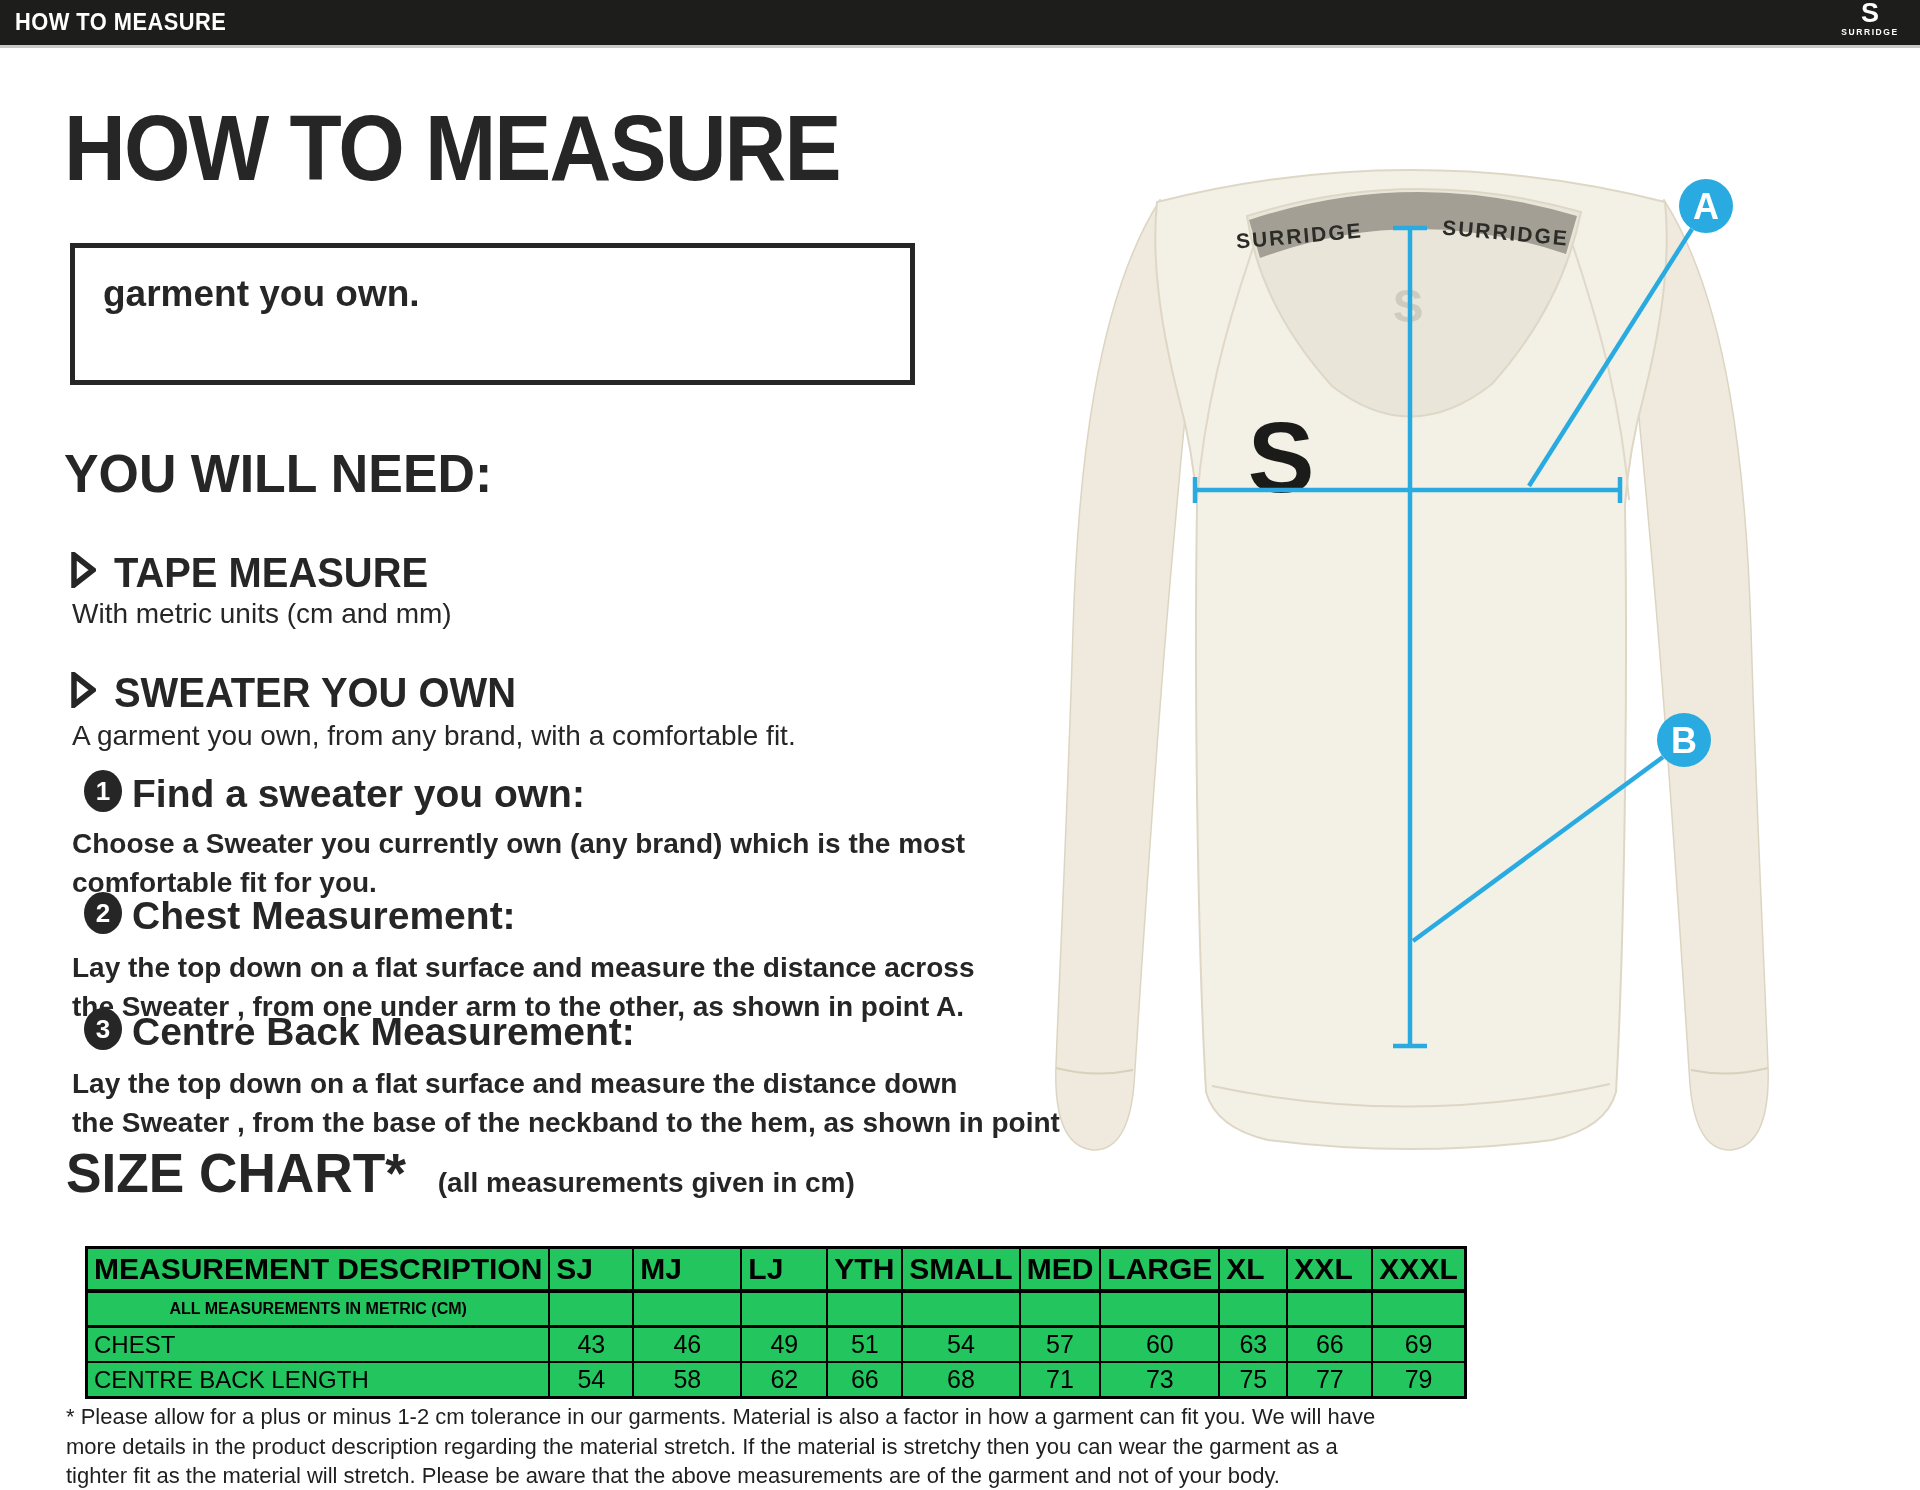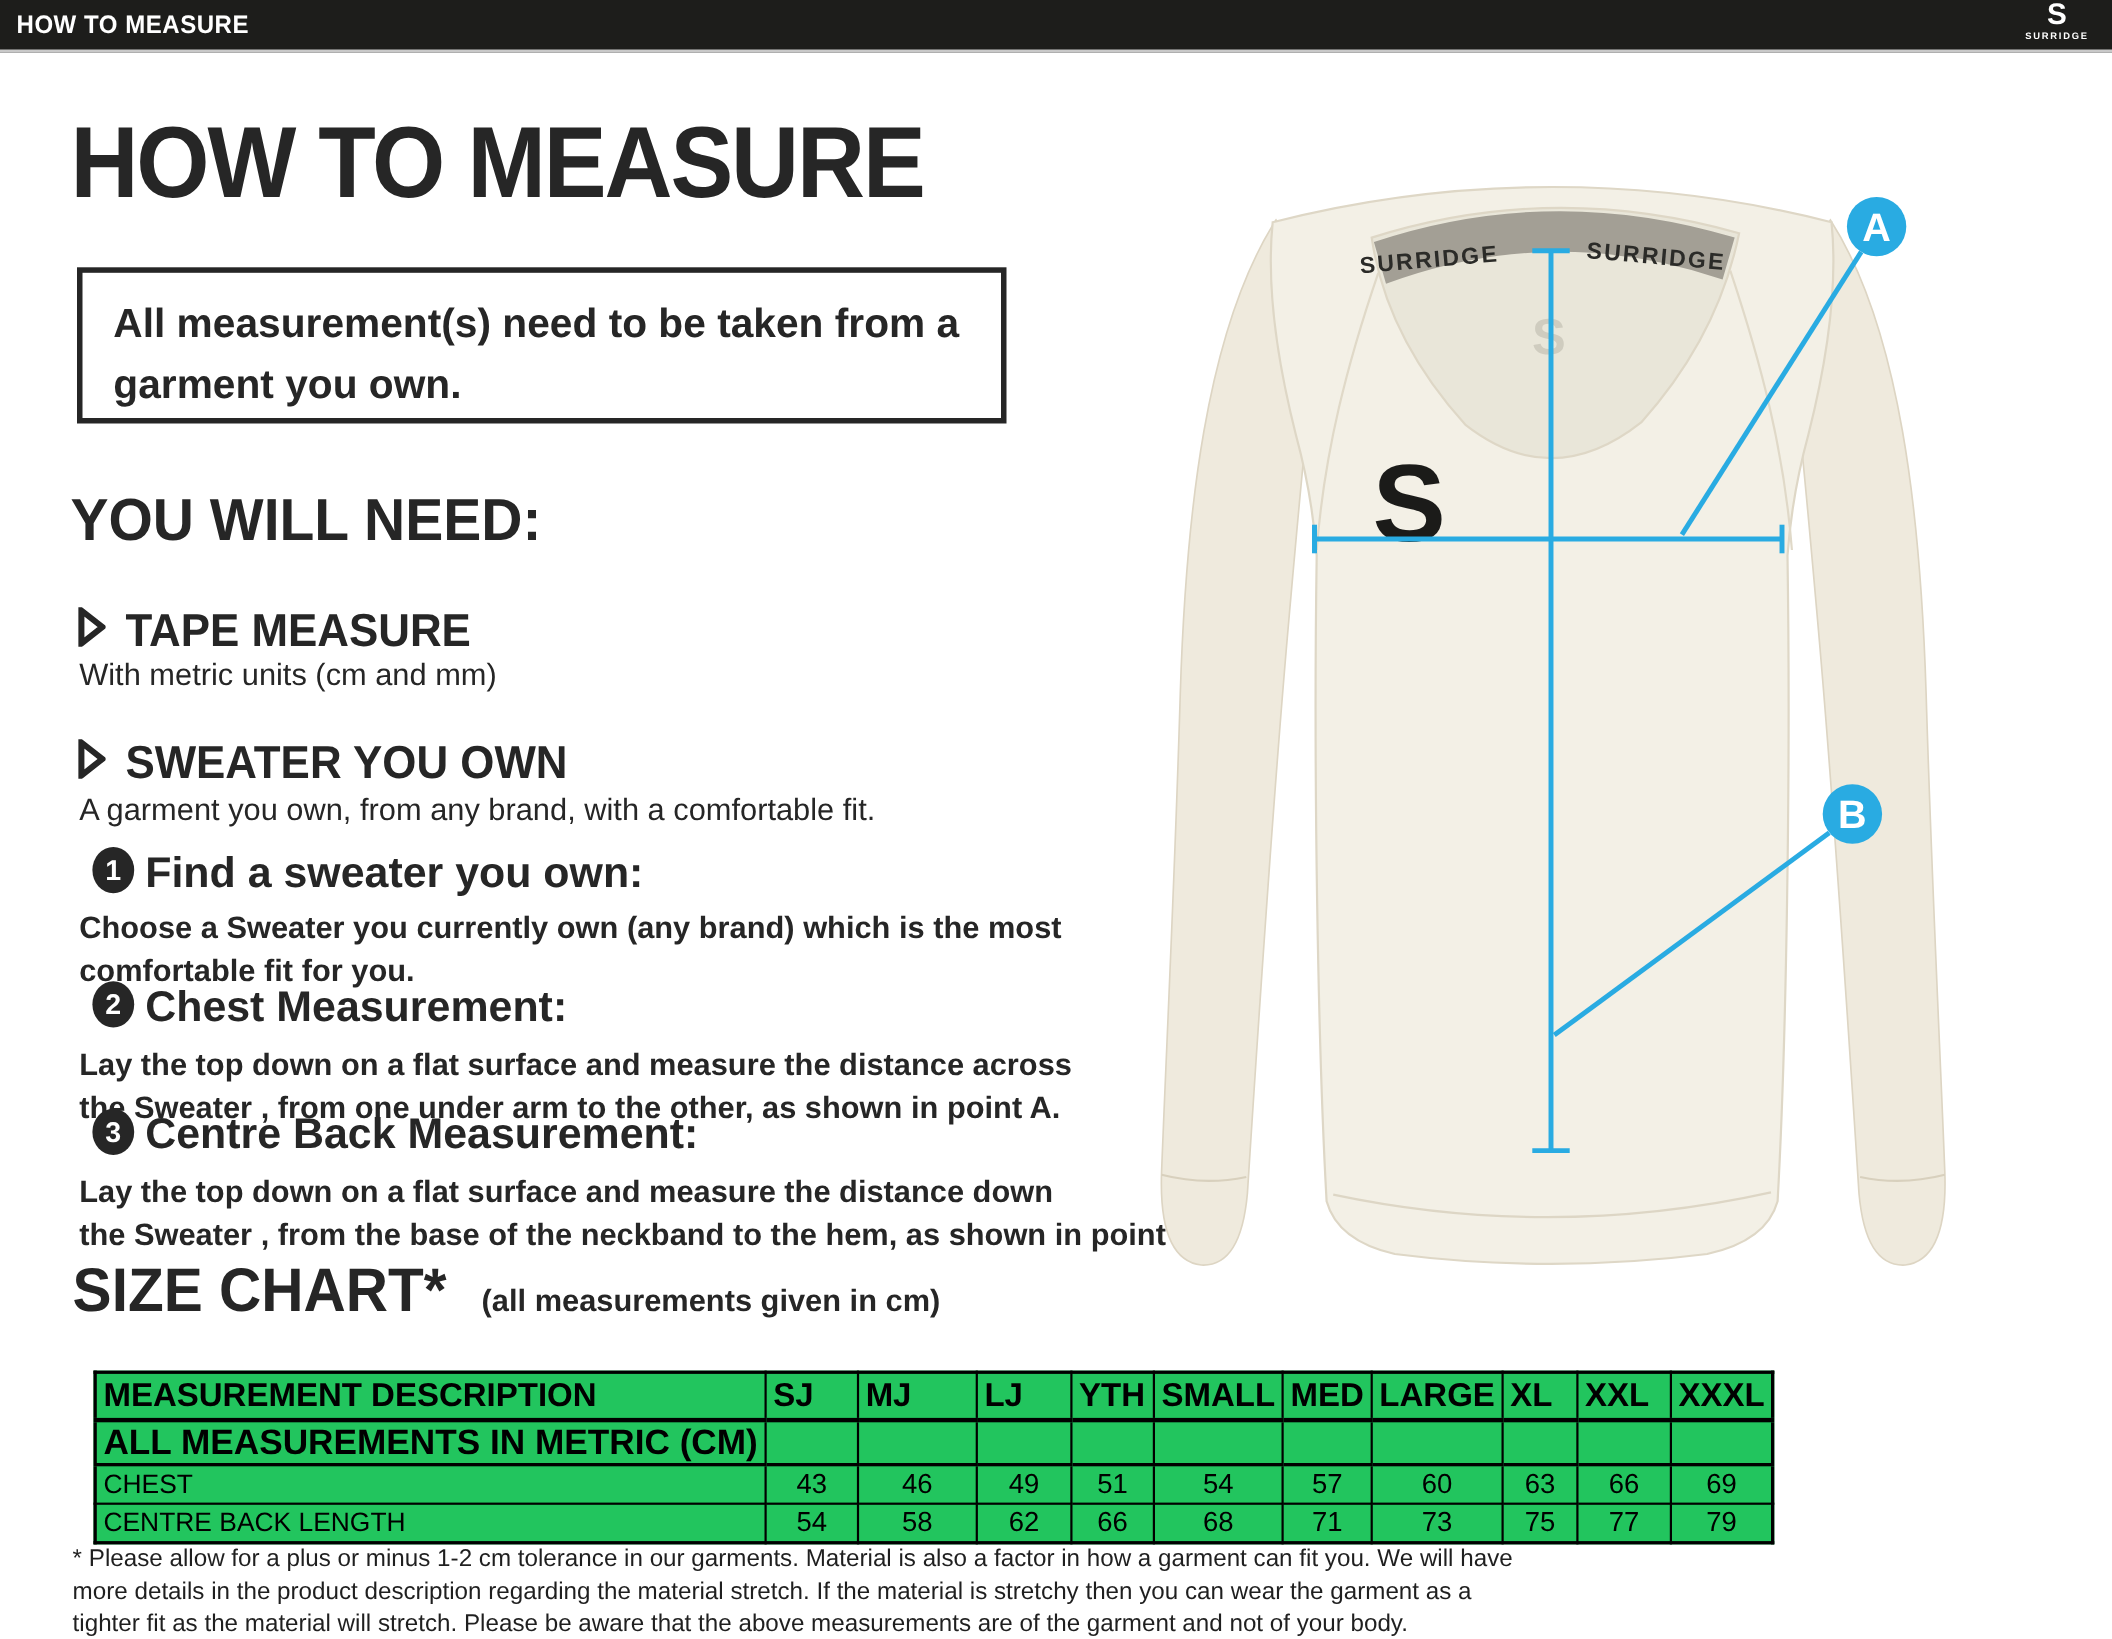--- a/index.html
+++ b/index.html
@@ -30,21 +30,21 @@
   .step-title{font-size:39px;font-weight:bold;white-space:nowrap;}
   .step-line{font-size:28px;font-weight:bold;line-height:39px;white-space:nowrap;}
   .sc-head{left:66px;top:1140px;display:flex;align-items:baseline;gap:14px;white-space:nowrap;}
   .sc-main{font-size:56px;font-weight:bold;transform:scaleX(.95);transform-origin:left bottom;}
   .sc-sub{font-size:28px;font-weight:bold;}
   
   .size-table{left:85px;top:1246px;border-collapse:collapse;table-layout:fixed;background:#22c55e;}
   .size-table td{border:2px solid #000;padding:0 6px;overflow:hidden;white-space:nowrap;color:#000;}
   .size-table tr.hdr td{font-size:30px;font-weight:bold;height:40px;text-align:left;border-bottom:4px solid #000;}
   .size-table tr.hdr td:first-child{text-align:left;}
-  .size-table tr.note td{font-size:32px;font-weight:bold;height:32px;text-align:right;border-bottom:3px solid #000;}
+  .size-table tr.note td{font-size:16px;font-weight:bold;height:32px;text-align:center;border-bottom:3px solid #000;}
   .size-table tr.data td{font-size:25px;font-weight:normal;height:33px;text-align:center;}
   .size-table tr.data td:first-child{font-size:24px;text-align:left;border-radius:11px;}
   .size-table{border:3px solid #000;}
   
   .footnote{left:66px;top:1402px;width:1500px;font-size:22px;line-height:29.5px;color:#1f1f1f;font-weight:normal;}
   
   .garment-svg{left:1020px;top:45px;}
 </style>
 </head>
 <body>
@@ -54,21 +54,20 @@
   <div class="abs brand">
     <span class="brand-s">S</span>
     <span class="brand-name">SURRIDGE</span>
   </div>
 </div>
 
 <div class="abs h1">HOW TO MEASURE</div>
 
 <div class="abs notice-box">
   <div class="notice-text">
-    <div>All measurement(s) need to be taken from a</div>
     <div>garment you own.</div>
   </div>
 </div>
 
 <div class="abs ywn">YOU WILL NEED:</div>
 
 <svg class="abs tri" style="left:70px;top:552px;" viewBox="0 0 26 36">
   <polygon points="4,3 23,18 4,33" fill="none" stroke="#262626" stroke-width="5.5"></polygon>
 </svg>
 <div class="abs need-title" style="left:114px;top:549px;">TAPE MEASURE</div>

